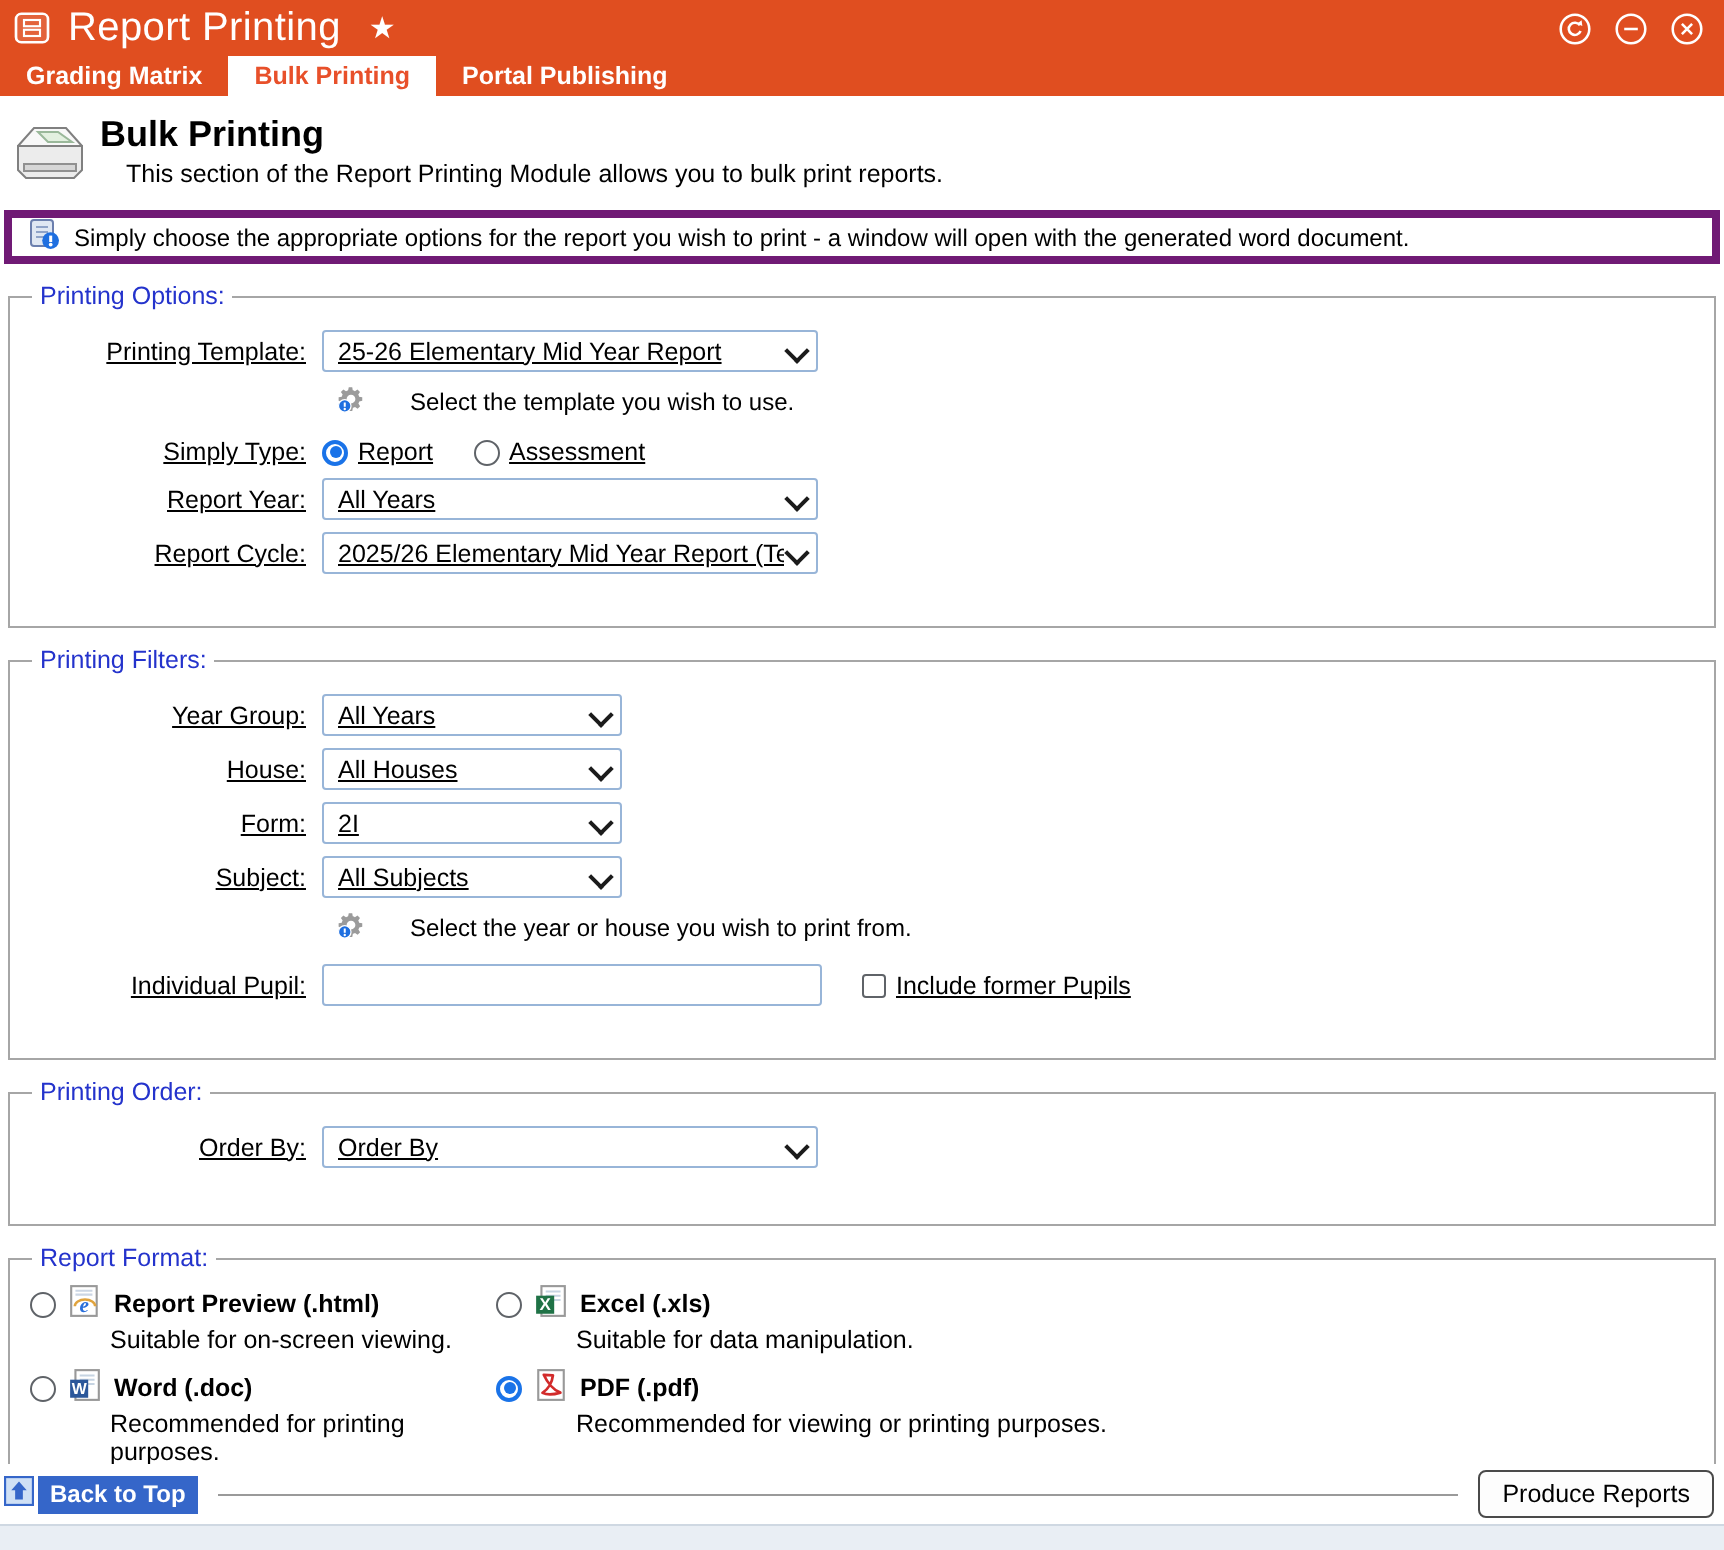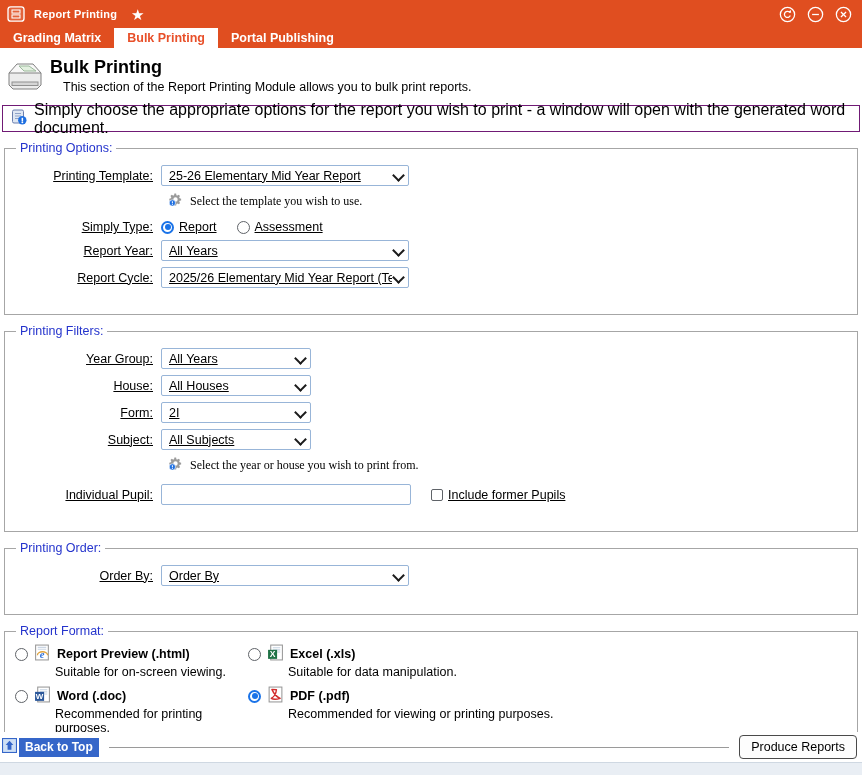--- a/index.html
+++ b/index.html
@@ -5,50 +5,50 @@
   * { box-sizing: border-box; }
   html,body { margin:0; padding:0; }
   body {
     width:862px; height:775px; position:relative; overflow:hidden;
     font-family:"Liberation Sans", sans-serif; font-size:12.5px; color:#000;
     background:#fff;
   }
   
   .titlebar { background:#e04e20; height:28px; display:flex; align-items:center; padding:0 10px 0 7px; color:#fff; }
   .app-icon { margin-right:9px; display:flex; align-items:center; }
-  .app-title { font-size:11px; font-weight:bold; letter-spacing:.2px; }
+  .app-title { font-size:20px; font-weight:normal; letter-spacing:.2px; }
   .fav-star { margin-left:14px; font-size:15px; color:#fff; cursor:pointer; line-height:1; }
   .win-controls { margin-left:auto; display:flex; gap:11px; align-items:center; }
   .win-btn { display:flex; cursor:pointer; }
   
   .tabbar { background:#e04e20; height:20px; display:flex; padding-left:0; align-items:stretch; }
   .tab { color:#fff; font-size:12.5px; font-weight:bold; padding:3px 13px 0; cursor:pointer; }
   .tab.active { background:#fff; color:#e8502a; }
   
   .page-head { display:flex; padding:9px 6px 4px 5px; }
   .module-icon { flex:0 0 auto; margin-right:5px; }
   .page-head-text { padding-top:1px; }
   .page-title { font-size:18px; font-weight:bold; line-height:1.1; }
   .page-sub { font-size:12.5px; margin:2px 0 0 13px; }
   
-  .notice { margin:5px 2px 0; border:1px solid #701a75; background:#fff; height:27px;
-            display:flex; align-items:center; gap:7px; padding:0 8px; font-size:16px; }
+  .notice { margin:5px 2px 0; border:4px solid #701a75; background:#fff; height:27px;
+            display:flex; align-items:center; gap:7px; padding:0 8px; font-size:12px; }
   
   fieldset { margin:9px 4px 0; border:1px solid #a6a6a6; padding:4px 8px 20px; }
   legend { color:#2433cc; font-size:12.5px; padding:0 4px; margin-left:3px; }
   .row { display:flex; align-items:center; margin:6px 0;text-decoration:underline; }
   .lbl { width:148px; text-align:right; padding-right:8px; flex:0 0 auto; }
   .fakeselect { height:21px; border:1px solid #98b5d8; border-radius:2px; background:#fff;
                 display:flex; align-items:center; padding:0 4px 0 7px; cursor:pointer; }
   .fakeselect .txt { flex:1; overflow:hidden; white-space:nowrap; }
   .chev { flex:0 0 auto; width:12px; height:12px; position:relative; }
   .chev::before { content:""; position:absolute; left:2px; top:1px; width:7px; height:7px;
                   border-right:2px solid #1b1b1b; border-bottom:2px solid #1b1b1b; transform:rotate(45deg); }
   .w250 { width:248px; } .w150 { width:150px; }
-  .help { display:flex; align-items:center; gap:7px; margin:5px 0 9px 155px; font-size:12px;font-family:Liberation Serif, serif; }
+  .help { display:flex; align-items:center; gap:22px; margin:5px 0 9px 155px; font-size:12px; }
   .textinput { width:250px; height:21px; border:1px solid #98b5d8; border-radius:2px; padding:0 5px;
                font-family:"Liberation Sans",sans-serif; font-size:12.5px; }
   
   .radio { width:13px; height:13px; border-radius:50%; border:1px solid #5f6368; background:#fff;
            display:inline-block; flex:0 0 auto; cursor:pointer; position:relative; }
   .radio.checked { border:2px solid #1a73e8; }
   .radio.checked::after { content:""; position:absolute; left:50%; top:50%; width:6px; height:6px;
            margin:-3px 0 0 -3px; border-radius:50%; background:#1a73e8; }
   .checkbox { width:12px; height:12px; border:1px solid #5f6368; border-radius:2px; background:#fff;
            display:inline-block; flex:0 0 auto; cursor:pointer; }

